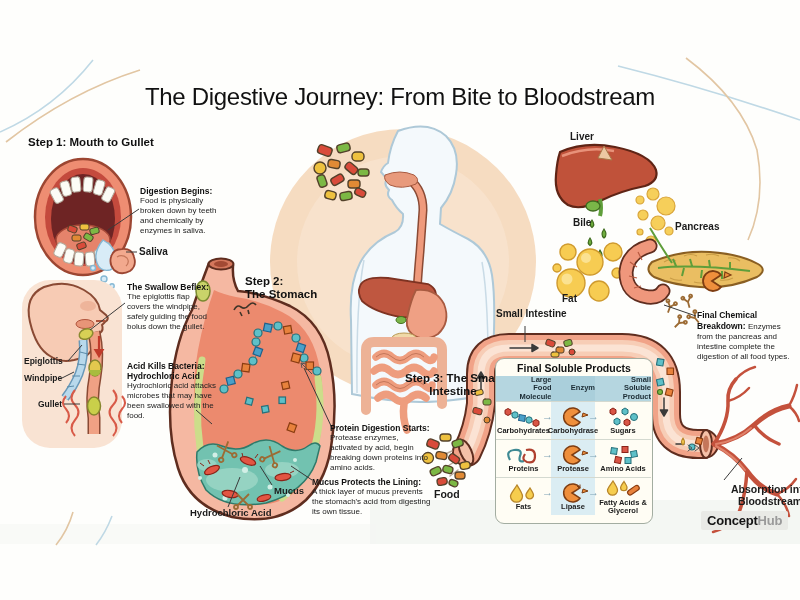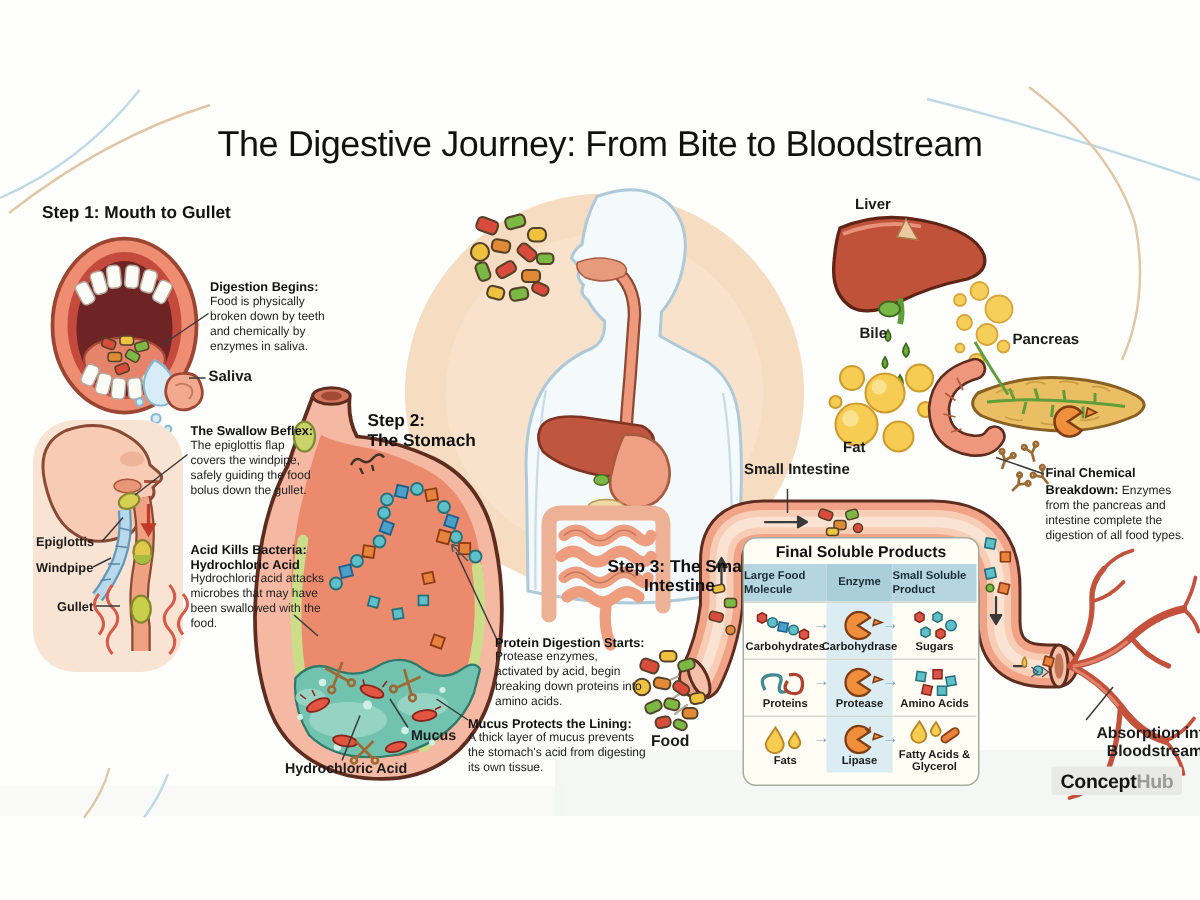--- a/index.html
+++ b/index.html
@@ -13,22 +13,22 @@
   .lbl{font-weight:bold;color:#1b1b1b;font-size:10px;white-space:nowrap;}
   .ann{font-size:8px;line-height:1.24;color:#222;}
   .ann .h{display:block;font-weight:bold;font-size:8.5px;line-height:1.18;color:#111;}
   .ann .hi{font-weight:bold;font-size:8.5px;color:#111;}
   .ctr{text-align:center;margin-left:48px;}
   
   #panel{position:absolute;left:495px;top:358px;width:158px;height:166px;z-index:2;
          background:#fffdf4;border:1.5px solid #a3ada1;border-radius:9px;box-sizing:border-box;overflow:hidden;}
   #panel .ptitle{height:17px;line-height:18px;text-align:center;font-size:10.5px;font-weight:bold;color:#111;}
   #pgrid{display:grid;grid-template-columns:55px 44px 56px;grid-template-rows:25px 38px 38px 38px;}
-  .hcell{background:#b5d6e0;display:flex;align-items:center;justify-content:center;text-align:left;
-         font-size:7.5px;font-weight:bold;line-height:1.1;color:#1b2b33;}
+  .hcell{background:#b5d6e0;display:flex;align-items:center;justify-content:center;text-align:right;
+         font-size:7.5px;font-weight:bold;line-height:1.1;color:#1b2b33;padding-left:24px;}
   .cell{display:flex;flex-direction:column;align-items:center;justify-content:center;gap:0px;
         border-top:1px solid #d4d9d0;}
   .cell.enz{background:#dbedf3;}
   .hcell.enz{background:#aacfdb;}
   .clabel{font-size:7.5px;font-weight:bold;text-align:center;line-height:1.05;color:#1b1b1b;}
   .parrow{position:absolute;font-size:11px;color:#7fa2b4;z-index:3;font-weight:bold;}
   #logo{position:absolute;left:701px;top:511px;z-index:2;background:#e9eae6;border-radius:2px;
         padding:2px 6px;font-size:13px;font-weight:bold;letter-spacing:-0.2px;}
   #logo .p1{color:#141414;} #logo .p2{color:#9a9a9a;}
 </style>

